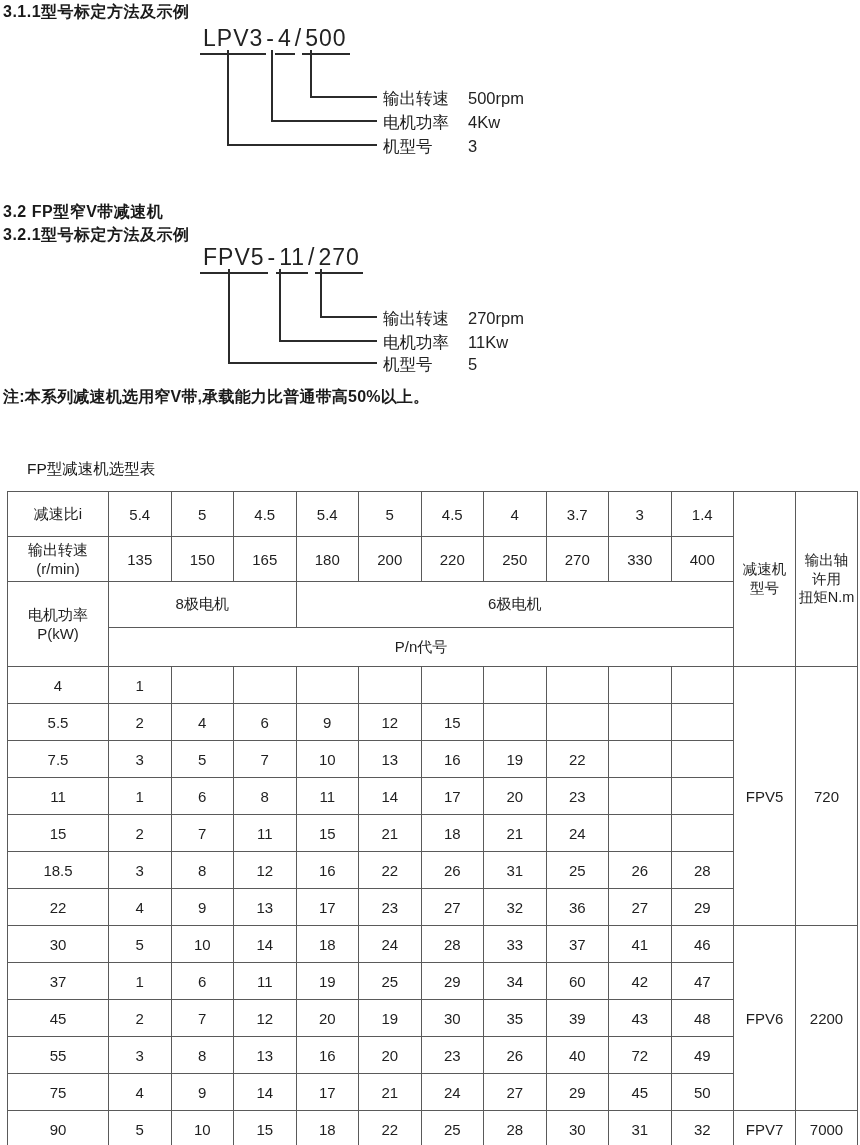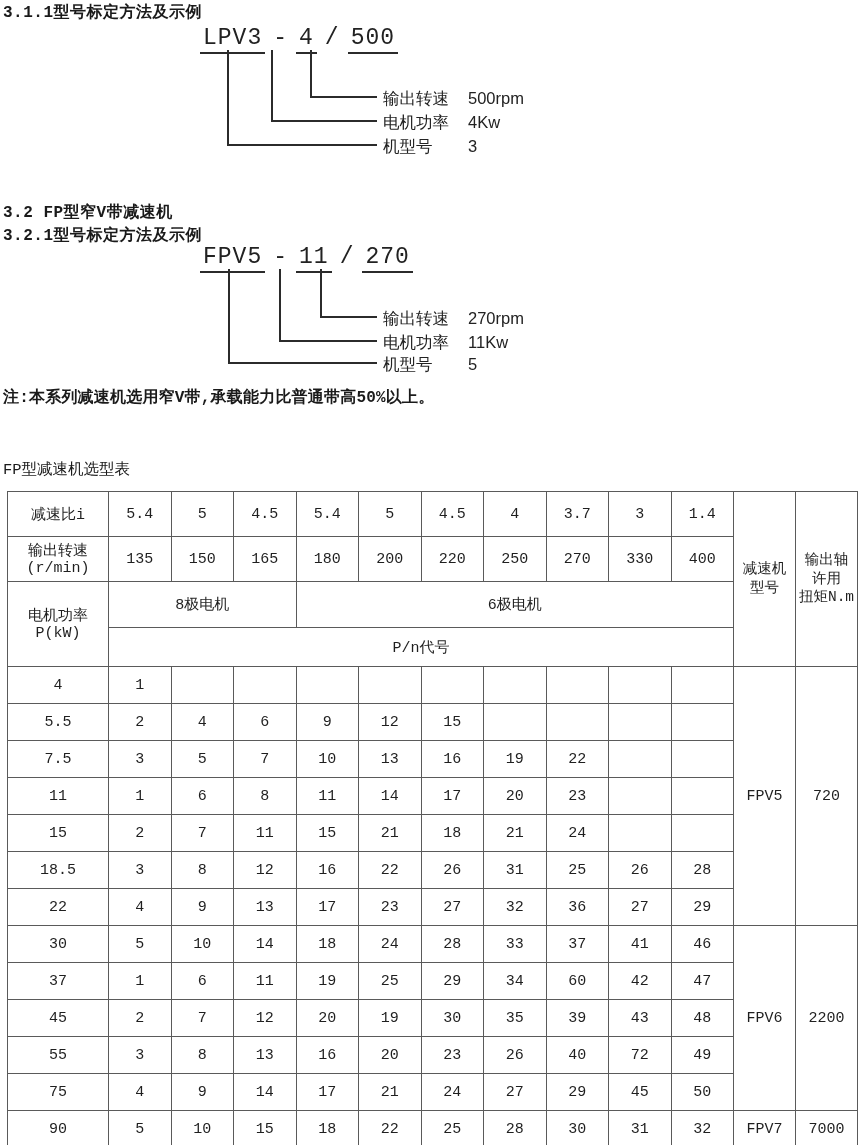--- a/index.html
+++ b/index.html
@@ -1,34 +1,34 @@
 <!DOCTYPE html>
 <html><head>
 <meta charset="utf-8">
 <style>
   html,body{margin:0;padding:0;background:#fff;}
   #page{
     position:relative;width:860px;height:1145px;background:#ffffff;
     font-family:"Liberation Sans","DejaVu Sans",sans-serif;
     color:#1a1a1a;overflow:hidden;
   }
-  .abs{position:absolute;font-family:Liberation Mono, monospace;}
+  .abs{position:absolute;}
   .heading{font-size:16px;font-weight:bold;letter-spacing:.5px;white-space:nowrap;}
   
-  .model-code{display:flex;align-items:baseline;gap:8px;font-size:23px;letter-spacing:1px;white-space:nowrap;color:#222;}
+  .model-code{display:flex;align-items:baseline;gap:0;font-size:23px;letter-spacing:1px;white-space:nowrap;color:#222;}
   .seg{border-bottom:2px solid #2b2b2b;padding:0 3px 1px 3px;}
   .sep{padding-bottom:1px;}
   .dline{position:absolute;background:#2b2b2b;}
   .vline{width:2px;}
   .hline{height:2px;}
   .callout{position:absolute;display:flex;align-items:baseline;font-size:16.5px;white-space:nowrap;color:#222;}
   .c-label{display:inline-block;width:77px;}
   .c-value{display:inline-block;margin-left:8px;}
   .note{font-size:16px;font-weight:600;white-space:nowrap;letter-spacing:.2px;}
-  .tbl-title{font-size:15.5px;white-space:nowrap;}
+  .tbl-title{font-size:15.5px;white-space:nowrap;margin-left:24px;}
   
   table.sel{border-collapse:collapse;table-layout:fixed;width:850px;}
   table.sel td{
     border:1px solid #5a5a5a;text-align:center;vertical-align:middle;
     font-size:15px;padding:0;color:#1f1f1f;background:#fff;overflow:hidden;
   }
   table.sel .r1{height:45px;}
   table.sel .r2{height:45px;}
   table.sel .r3{height:46px;}
   table.sel .r4{height:39px;}

